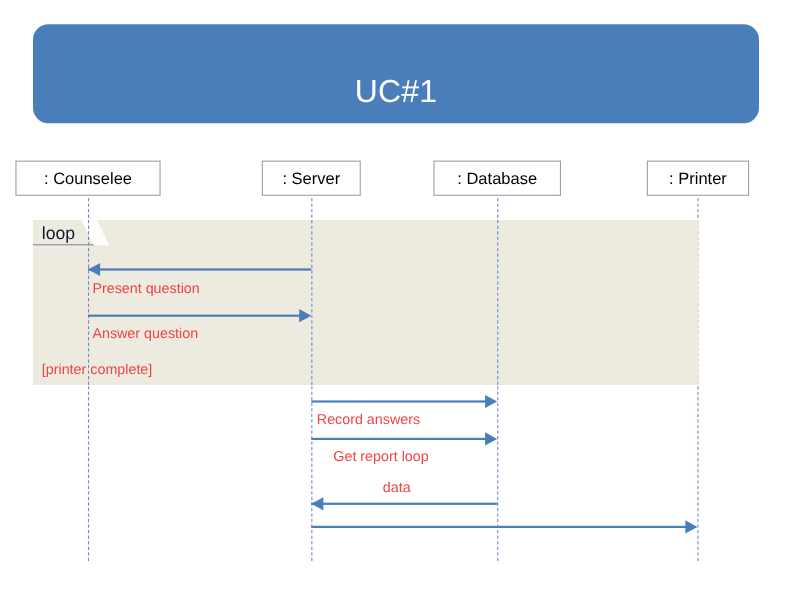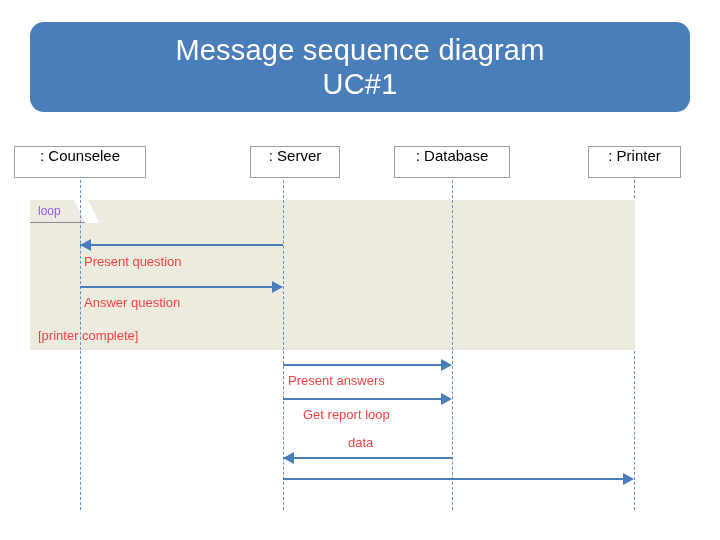--- a/index.html
+++ b/index.html
@@ -42,20 +42,21 @@
     white-space: pre-line;
   }
 
   
   .actor-box {
     position: absolute;
     box-sizing: border-box;
     border: 1px solid #9aa0a6;
     background: #ffffff;
     display: flex;
+    align-items: center;
     justify-content: center;
     font-size: 15px;
     color: #000000;
     height: 32px;
   }
   .lifeline {
     position: absolute;
     width: 0;
     border-left: 1px dashed #6f8fc4;
   }
@@ -88,22 +89,22 @@
     width: 14px;
     height: 23px;
     background: #ffffff;
     transform: skewX(26deg);
     transform-origin: top left;
   }
   .loop-label {
     position: absolute;
     left: 38px;
     top: 204px;
-    font-size: 12px;
-    color: #8b5cf6;
+    font-size: 16px;
+    color: #0f172a;
   }
 
   
   .msg-line {
     position: absolute;
     height: 0;
     border-top: 2px solid #4a7ebb;
   }
   .arrow-head {
     position: absolute;
@@ -124,41 +125,41 @@
     color: #ef4444;
     white-space: nowrap;
   }
 </style>
 </head>
 <body>
 
 <div id="stage">
 
   <div class="title-banner">
-    <div class="title-text"><span>Message sequence diagram</span><br><span>UC#1</span></div>
+    <div class="title-text"><br><span>UC#1</span></div>
   </div>
 
   <div class="lifeline" style="left:80px; top:180px; height:330px;"></div>
   <div class="lifeline" style="left:283px; top:180px; height:330px;"></div>
   <div class="lifeline" style="left:452px; top:180px; height:330px;"></div>
   <div class="lifeline" style="left:634px; top:180px; height:330px;"></div>
 
   <div class="loop-frame"></div>
   <div class="loop-tab"></div>
   <div class="loop-tab-cut"></div>
   <div class="loop-label">loop</div>
 
   <div class="lifeline" style="left:80px; top:200px; height:150px;"></div>
   <div class="lifeline" style="left:283px; top:200px; height:150px;"></div>
   <div class="lifeline" style="left:452px; top:200px; height:150px;"></div>
 
   <div class="actor-box" style="left:14px; top:146px; width:132px;">
     <span>: Counselee</span>
   </div>
-  <div class="actor-box" style="left:238px; top:146px; width:90px;margin-left:12px;">
+  <div class="actor-box" style="left:238px; top:146px; width:90px;">
     <span>: Server</span>
   </div>
   <div class="actor-box" style="left:394px; top:146px; width:116px;">
     <span>: Database</span>
   </div>
   <div class="actor-box" style="left:588px; top:146px; width:93px;">
     <span>: Printer</span>
   </div>
 
   <div class="msg-line" style="left:80px; top:244px; width:203px;"></div>
@@ -166,21 +167,21 @@
   <div class="msg-label" style="left:84px; top:254px;">Present question</div>
 
   <div class="msg-line" style="left:80px; top:286px; width:194px;"></div>
   <div class="arrow-head arrow-right" style="left:272px; top:281px;"></div>
   <div class="msg-label" style="left:84px; top:295px;text-align:right;">Answer question</div>
 
   <div class="msg-label" style="left:38px; top:328px;">[printer complete]</div>
 
   <div class="msg-line" style="left:283px; top:364px; width:159px;"></div>
   <div class="arrow-head arrow-right" style="left:441px; top:359px;"></div>
-  <div class="msg-label" style="left:288px; top:373px;">Present answers</div>
+  <div class="msg-label" style="left:288px; top:373px;">Record answers</div>
 
   <div class="msg-line" style="left:283px; top:398px; width:159px;"></div>
   <div class="arrow-head arrow-right" style="left:441px; top:393px;"></div>
   <div class="msg-label" style="left:303px; top:407px;">Get report loop</div>
 
   <div class="msg-line" style="left:283px; top:457px; width:169px;"></div>
   <div class="arrow-head arrow-left" style="left:283px; top:452px;"></div>
   <div class="msg-label" style="left:348px; top:435px;">data</div>
 
   <div class="msg-line" style="left:283px; top:478px; width:341px;"></div>

